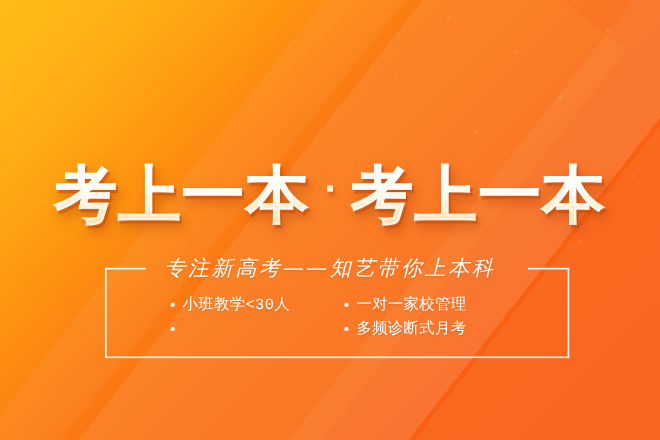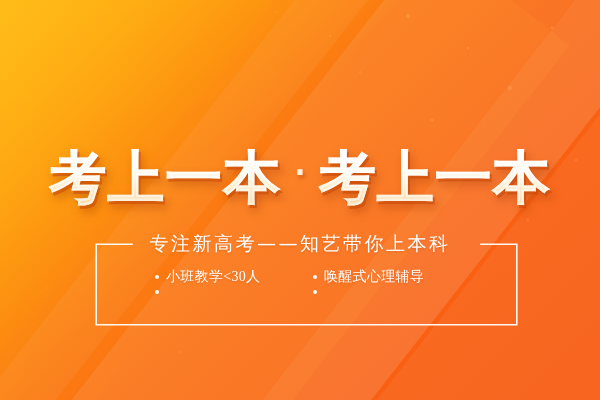--- a/index.html
+++ b/index.html
@@ -165,20 +165,21 @@
   .subtitle-text {
     display: inline-block;
     font-family: "DejaVu Sans", "Liberation Sans", sans-serif;
     font-size: 19px;
     font-weight: 400;
     letter-spacing: 2.5px;
     color: #ffffff;
     white-space: nowrap;
     padding: 0 14px;
     text-shadow: 0 1px 2px rgba(180, 65, 8, 0.30);
+    font-style: italic;
   }
 
   
   .features {
     position: absolute;
     left: 0;
     right: 0;
     top: 268px;
     z-index: 6;
     display: flex;
@@ -200,21 +201,21 @@
   .feature-bullet {
     width: 4px;
     height: 4px;
     border-radius: 50%;
     background: #ffffff;
     margin-right: 7px;
     flex: none;
     opacity: 0.95;
   }
   .feature-label {
-    font-family: Liberation Serif, serif;
+    font-family: Liberation Mono, monospace;
     font-size: 14px;
     font-weight: 400;
     color: #ffffff;
     letter-spacing: 0.3px;
     text-shadow: 0 1px 2px rgba(180, 65, 8, 0.28);
   }
 </style>
 </head>
 <body>
 
@@ -246,26 +247,27 @@
   </div>
 
   <div class="features">
     <div class="feature-row">
       <div class="feature-item">
         <span class="feature-bullet"></span>
         <span class="feature-label">小班教学&lt;30人</span>
       </div>
       <div class="feature-item">
         <span class="feature-bullet"></span>
-        <span class="feature-label">唤醒式心理辅导</span>
+        <span class="feature-label">一对一家校管理</span>
       </div>
     </div>
     <div class="feature-row">
       <div class="feature-item">
         <span class="feature-bullet"></span>
       </div>
       <div class="feature-item">
         <span class="feature-bullet"></span>
+        <span class="feature-label">多频诊断式月考</span>
       </div>
     </div>
   </div>
 
 </div>
 
 </body></html>

